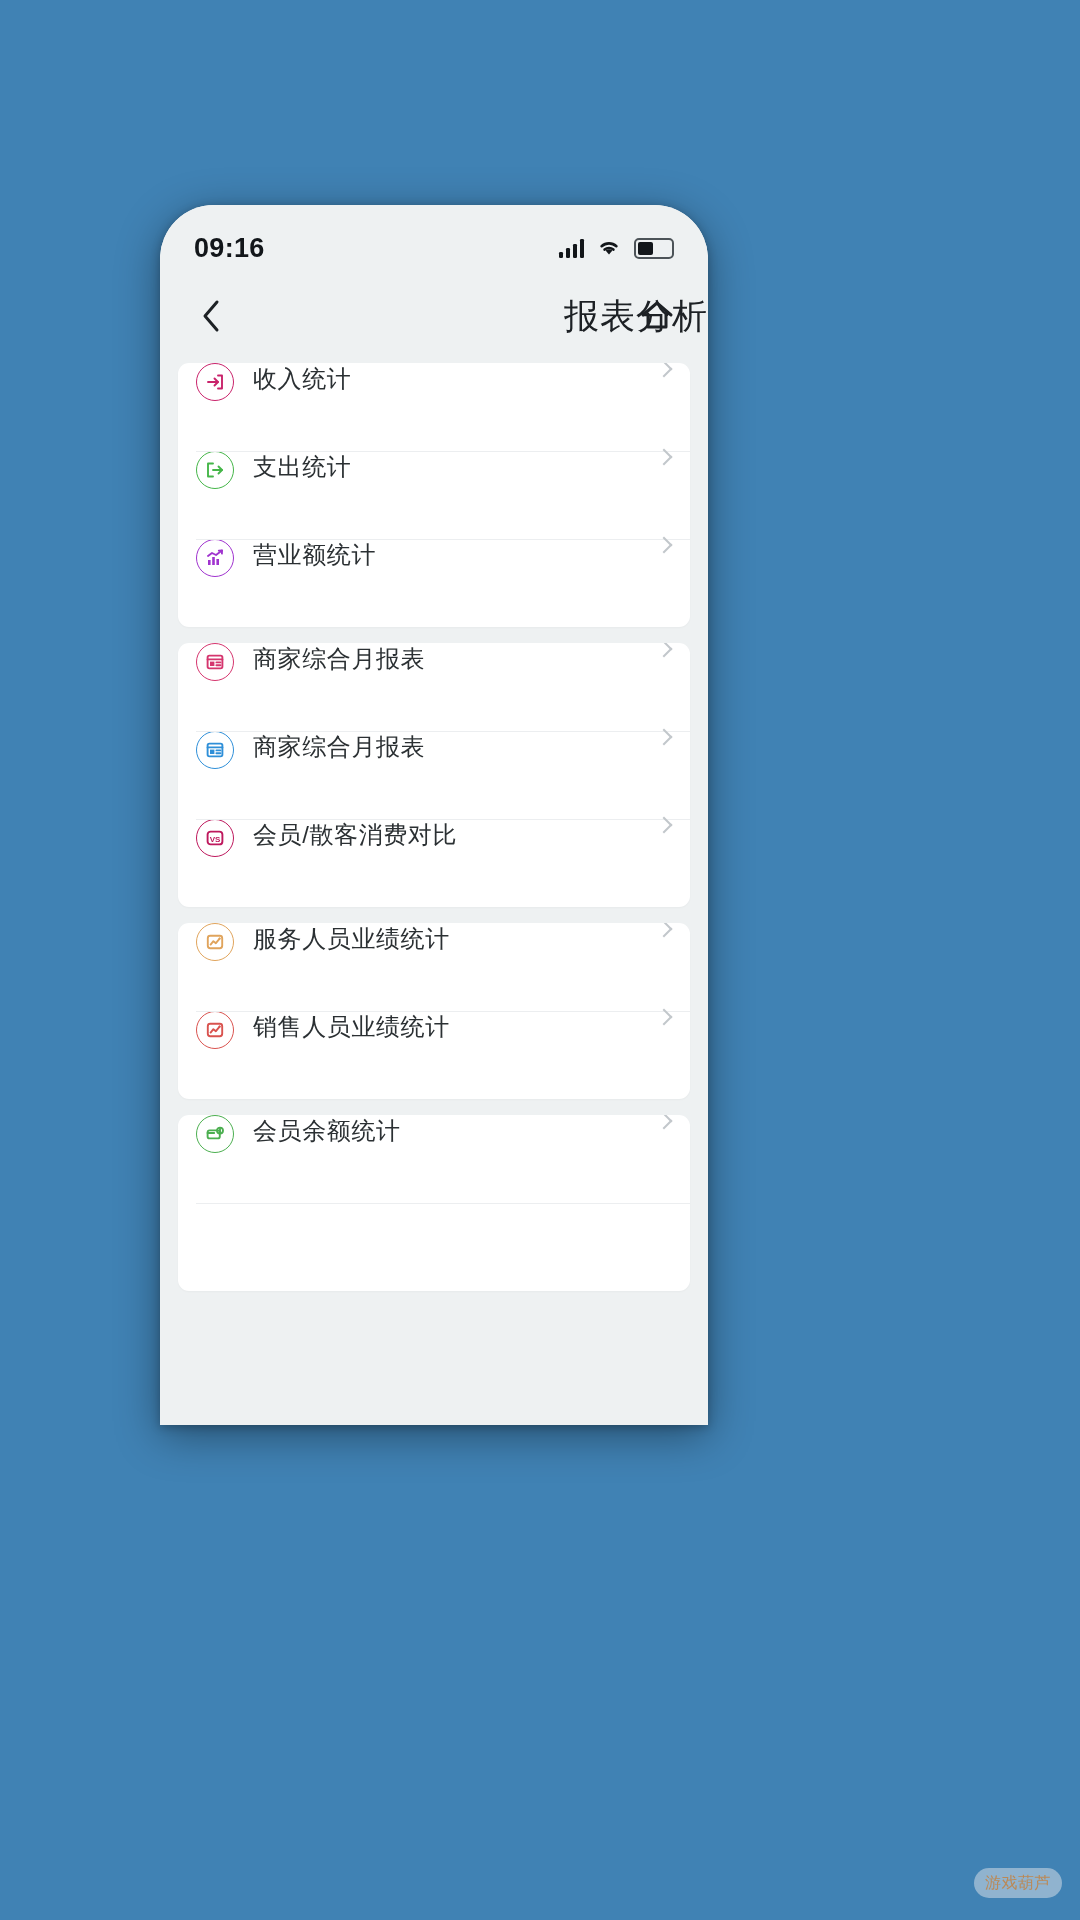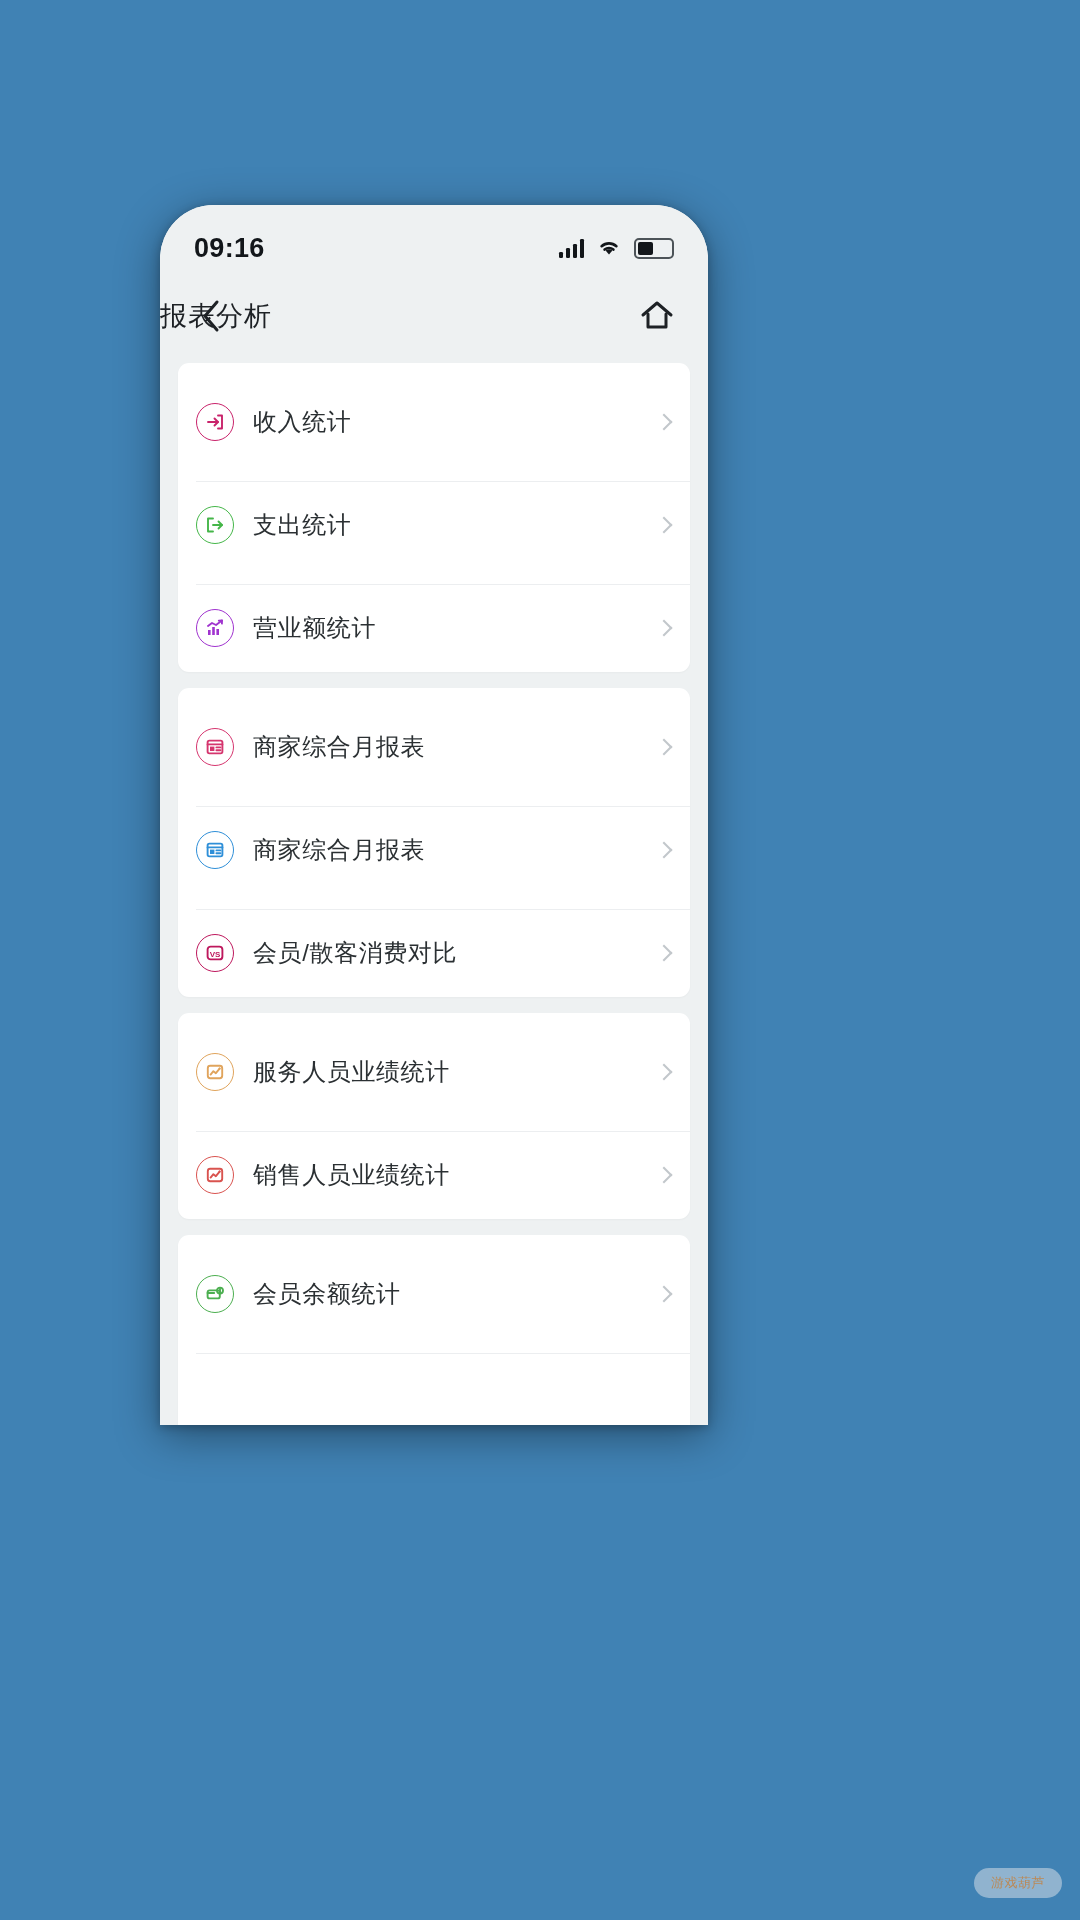--- a/index.html
+++ b/index.html
@@ -59,22 +59,22 @@
     background:#eef1f2;
     position:relative;
   }
   #back-button {
     width:46px; height:46px;
     display:flex; align-items:center; justify-content:center;
     cursor:pointer;
   }
   #nav-title {
     position:absolute; left:0; right:0;
-    text-align:left;
-    font-size:27px; color:#1d2125;
+    text-align:right;
+    font-size:35px; color:#1d2125;
     font-weight:500;
     letter-spacing:1px;
     pointer-events:none;
   }
   #home-button {
     margin-left:auto;
     width:46px; height:46px;
     display:flex; align-items:center; justify-content:center;
     cursor:pointer; z-index:2;
   }
@@ -87,26 +87,25 @@
     overflow:hidden;
   }
   .card {
     background:#fff;
     border-radius:11px;
     margin-bottom:16px;
     overflow:hidden;
     box-shadow:0 1px 2px rgba(0,0,0,.03);
   }
   .row {
-    display:flex; align-items:center;
+    display:flex; align-items:flex-start;
     height:88px;
     padding:0 20px 0 18px;
     position:relative;
     cursor:pointer;
-    margin-top:15px;
   }
   .row + .row::before {
     content:"";
     position:absolute; left:18px; right:0; top:0;
     height:1px; background:#eceef0;
   }
   .row-icon {
     width:38px; height:38px;
     border-radius:50%;
     border:1.6px solid currentColor;
@@ -131,21 +130,21 @@
   }
 
   
   #watermark {
     position:absolute;
     right:18px; bottom:22px;
     width:88px; height:30px;
     border-radius:15px;
     background:rgba(225,230,235,.55);
     display:flex; align-items:center; justify-content:center;
-    font-size:13px; color:#c98a4c;
+    font-size:16px; color:#c98a4c;
     letter-spacing:.5px;
     opacity:.9;
   }
 </style>
 </head>
 <body style="background: rgb(64, 130, 180);">
 
 <div id="phone-frame" style="background: rgb(238, 241, 242);">
 
   <div id="status-bar">

